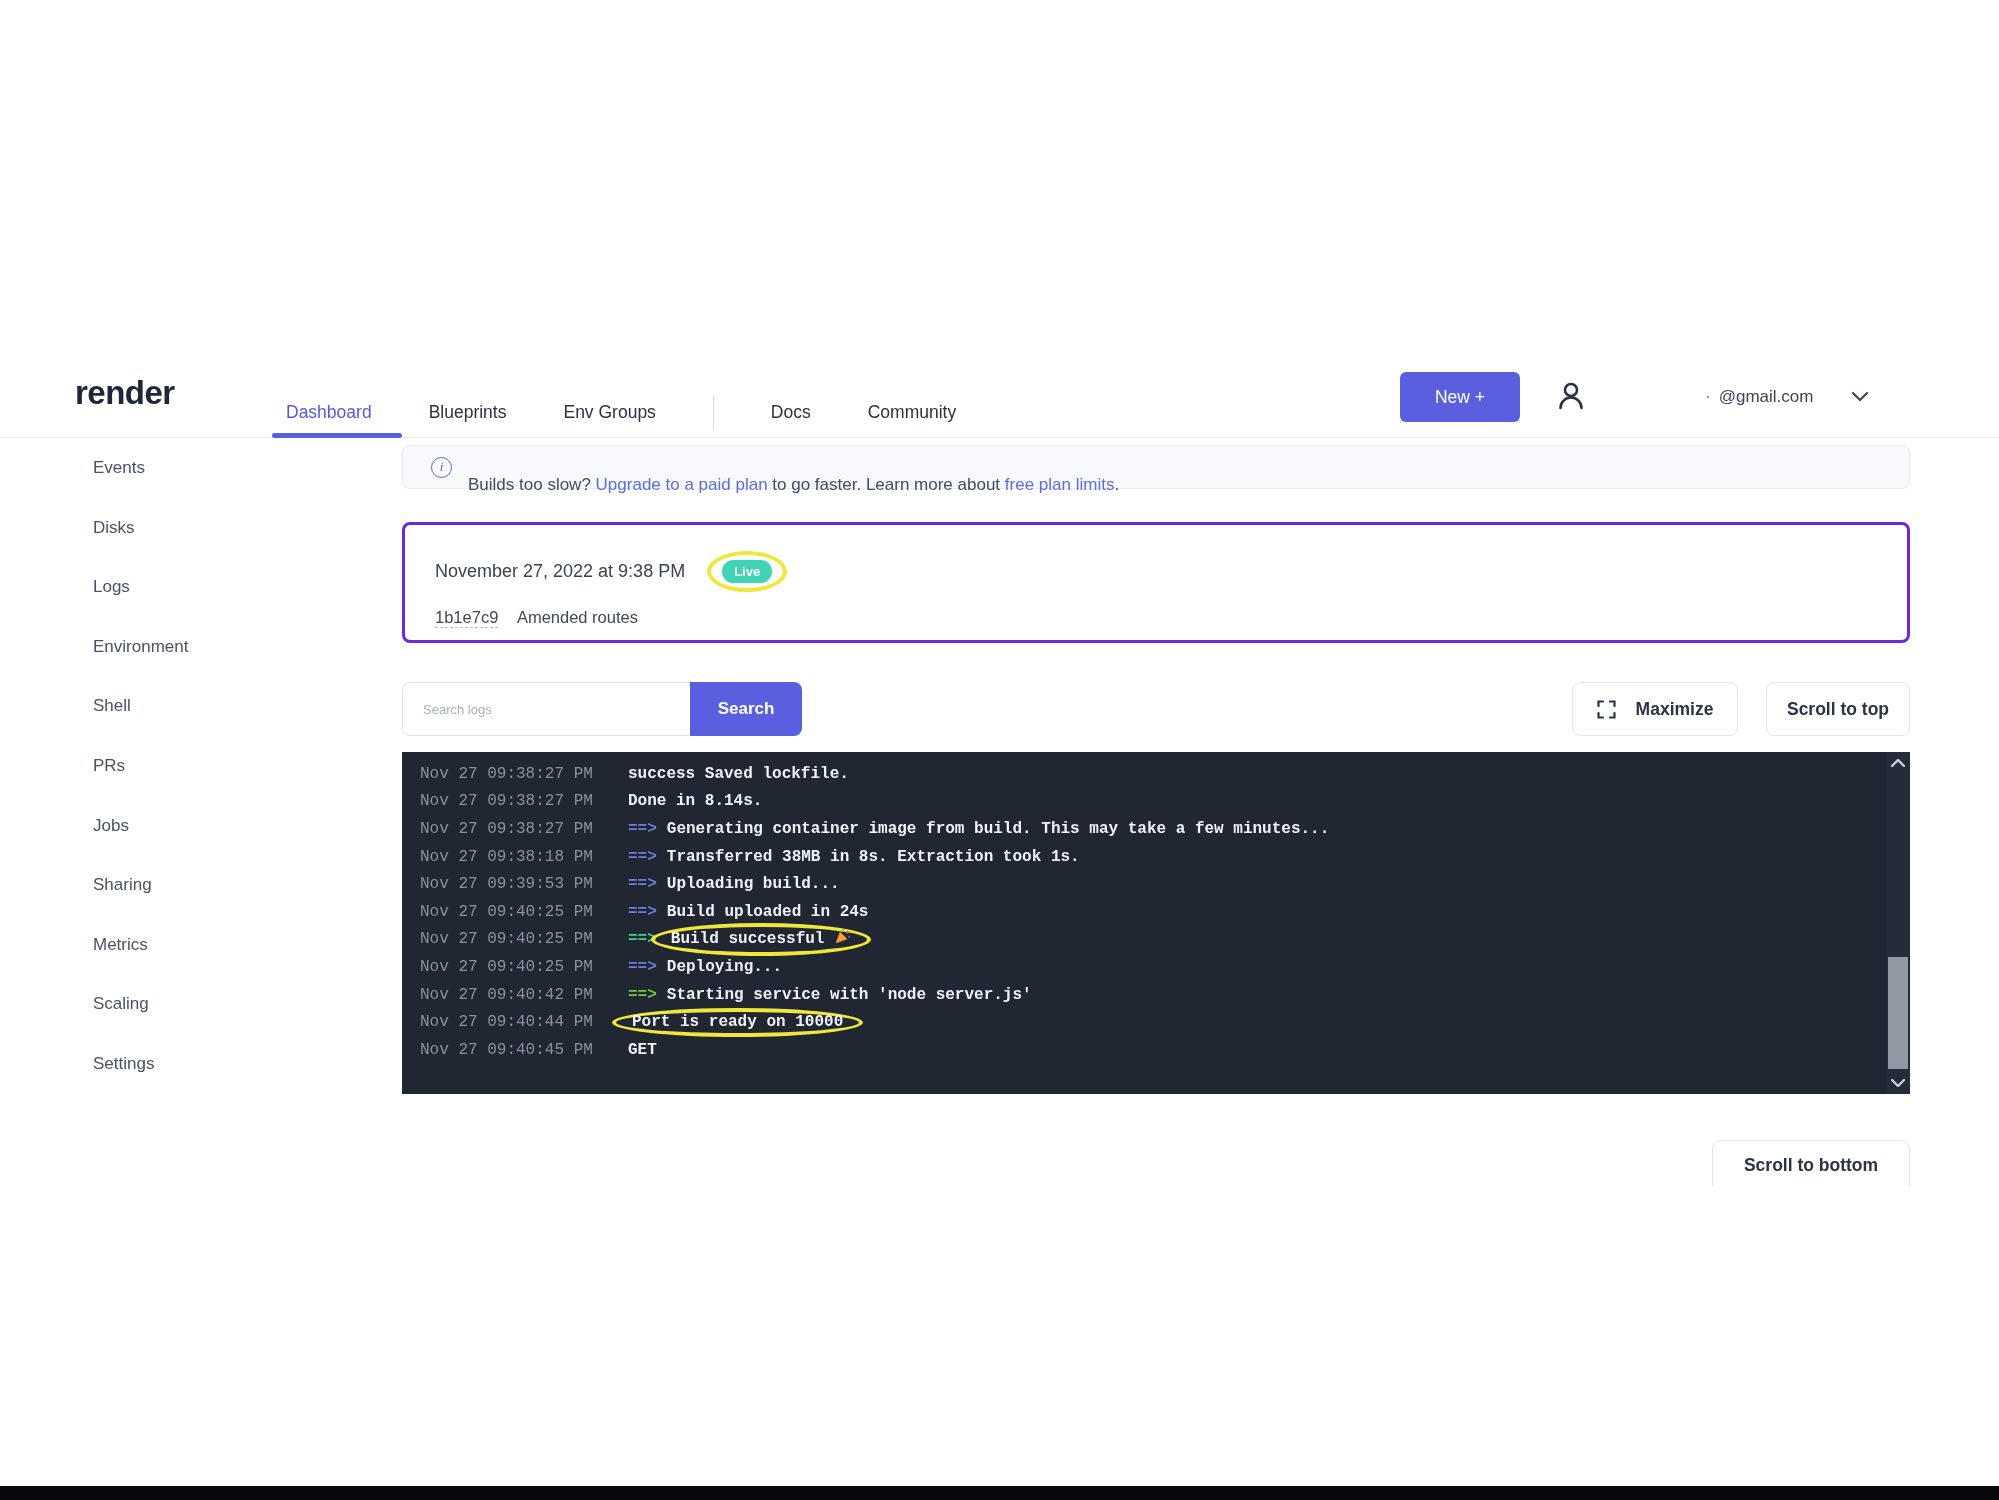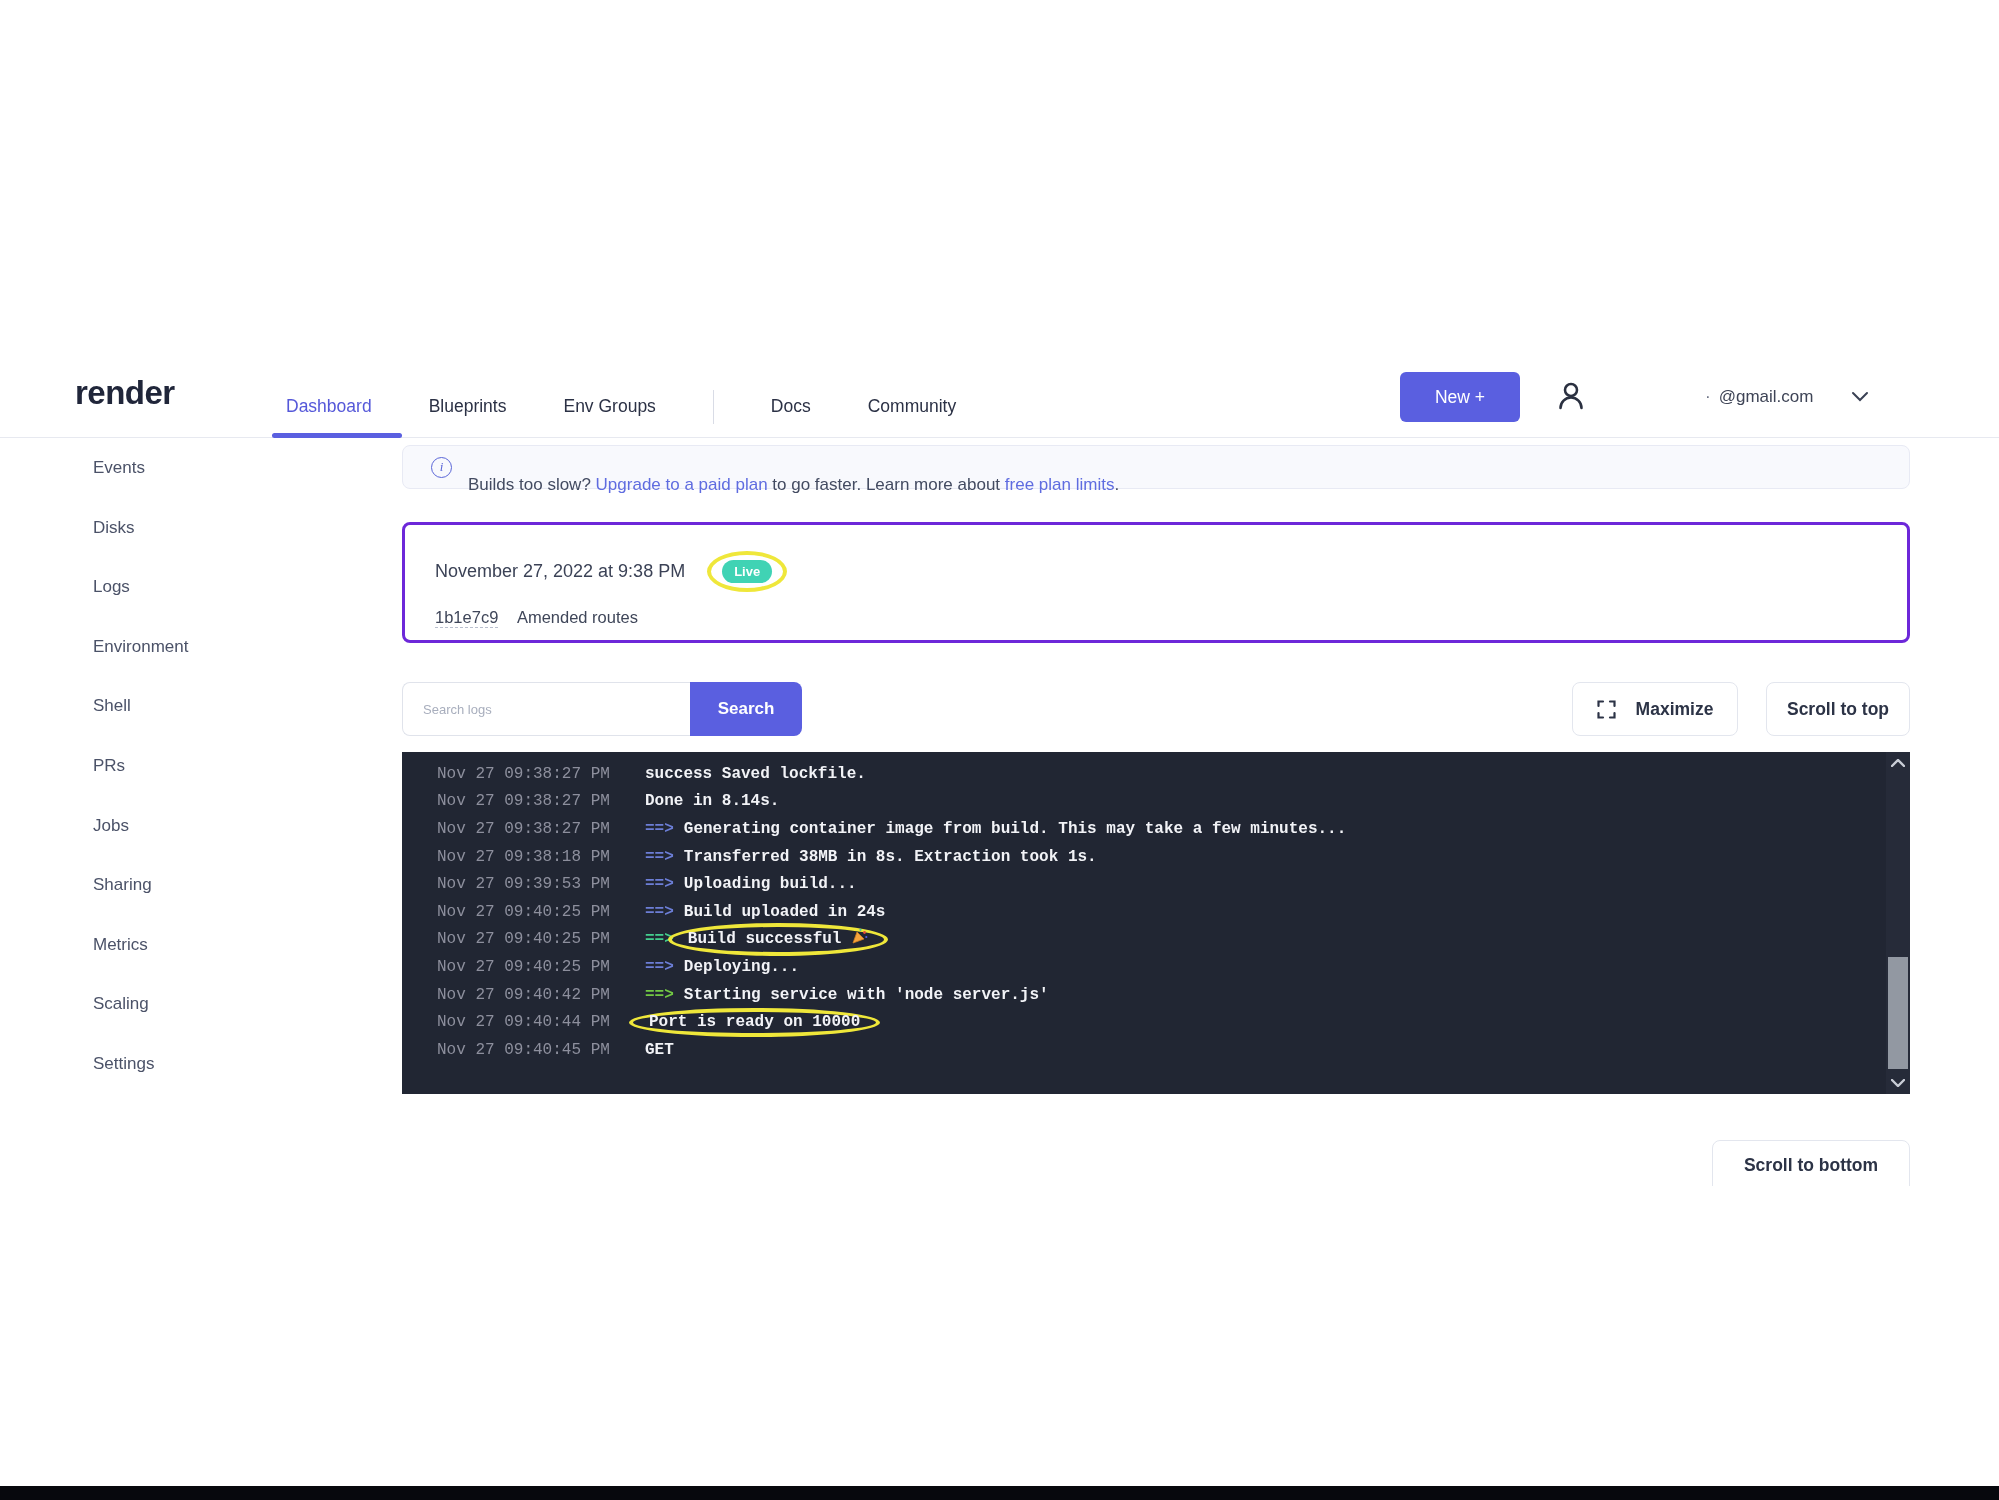--- a/index.html
+++ b/index.html
@@ -3,21 +3,21 @@
 <meta charset="utf-8">
 <style>
   * { margin:0; padding:0; box-sizing:border-box; }
   html,body { background:#ffffff; }
   body { font-family:"Liberation Sans", sans-serif; }
   #page { position:relative; width:1999px; height:1500px; background:#fff; overflow:hidden; }
 
   
   .navbar { position:absolute; left:0; top:356px; width:1999px; height:82px; background:#fff; border-bottom:1px solid #e7e9f0; }
   .logo { position:absolute; left:75px; top:18px; font-size:33px; font-weight:700; color:#20263a; letter-spacing:-0.5px; }
-  .nav-links { position:absolute; left:286px; top:10px; height:81px; display:flex; align-items:center;justify-content:flex-end; }
+  .nav-links { position:absolute; left:286px; top:16px; height:81px; display:flex; align-items:center;justify-content:flex-end; }
   .nav-link { font-size:17.5px; font-weight:500; color:#2b3145; margin-right:57px; cursor:pointer; white-space:nowrap; }
   .nav-link.active { color:#5558d9; }
   .nav-divider { width:1px; height:34px; background:#d9dce6; margin-right:57px; }
   .active-underline { position:absolute; left:272px; top:77px; width:130px; height:5px; background:#5a5fe0; border-radius:3px; }
   .new-btn { position:absolute; left:1400px; top:16px; width:120px; height:50px; background:#5a5fe0; border:none; border-radius:6px; color:#fff; font-size:17.5px; font-family:"Liberation Sans",sans-serif; cursor:pointer; }
   .avatar { position:absolute; left:1553px; top:22px; width:36px; height:36px; }
   .account { position:absolute; left:1705px; top:0; height:81px; display:flex; align-items:center; cursor:pointer; }
   .account .dot { color:#6a7083; font-size:17px; margin-right:8px; }
   .account .email { color:#3e4456; font-size:17px; }
   .account .chev { margin-left:38px; }
@@ -44,21 +44,21 @@
   
   .search-input { position:absolute; left:402px; top:682px; width:288px; height:54px; border:1px solid #e0e3eb; border-right:none; border-radius:8px 0 0 8px; padding-left:20px; font-size:13px; color:#0f172a; font-family:Liberation Sans, sans-serif; outline:none; }
   .search-input::placeholder { color:#a8aebd; }
   .search-btn { position:absolute; left:690px; top:682px; width:112px; height:54px; background:#5a5fe0; color:#fff; border:none; border-radius:0 8px 8px 0; font-size:17px; font-weight:600; font-family:"Liberation Sans",sans-serif; cursor:pointer; }
   .ghost-btn { background:#fff; border:1px solid #e3e6ee; border-radius:8px; color:#2c3346; font-size:17.5px; font-weight:600; font-family:"Liberation Sans",sans-serif; cursor:pointer; display:flex; align-items:center; justify-content:center; }
   .maximize-btn { position:absolute; left:1572px; top:682px; width:166px; height:54px; gap:20px; }
   .scrolltop-btn { position:absolute; left:1766px; top:682px; width:144px; height:54px; }
 
   
   .console { position:absolute; left:402px; top:752px; width:1508px; height:342px; background:#212633; overflow:hidden; }
-  .log-area { position:absolute; left:17px; top:8px; right:26px; }
+  .log-area { position:absolute; left:0; top:8px; right:26px; }
   .log-row { display:flex; align-items:center; height:27.6px; font-family:"Liberation Mono",monospace; font-size:16px; white-space:nowrap; }
   .log-time { width:226px; padding-left:18px; color:#8d8f9d; flex:0 0 auto; }
   .log-msg { color:#f2f3f7; font-weight:700; }
   .arrow { font-weight:700; margin-right:10px; }
   .arrow.blue { color:#6c7ed6; }
   .arrow.green { color:#72c844; }
   .arrow.teal { color:#44cf8e; }
   .yellow-ellipse { border:4px solid #efe73a; border-radius:50%; padding:1px 16px 2px 16px; margin:-6px -12px -6px -16px; display:inline-block; }
   .party { display:inline-block; margin-left:10px; vertical-align:-2px; }
 

